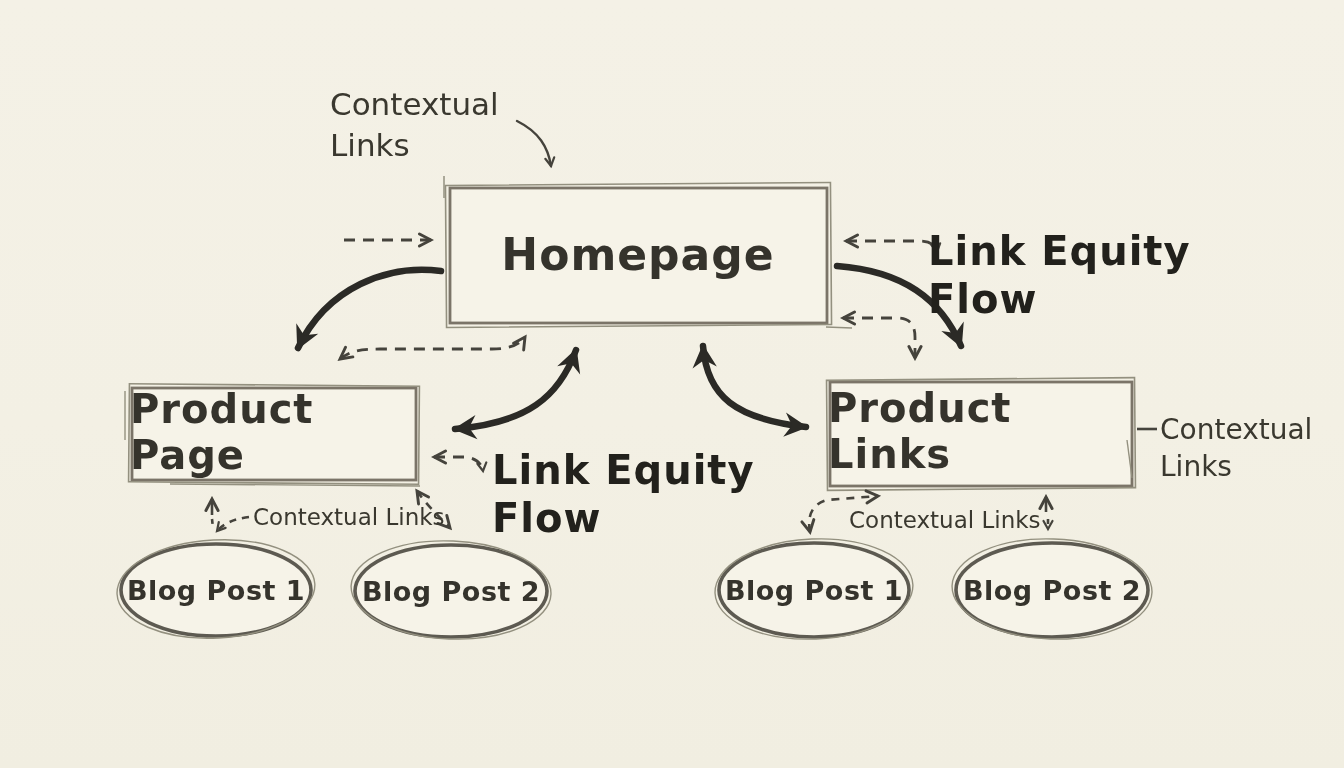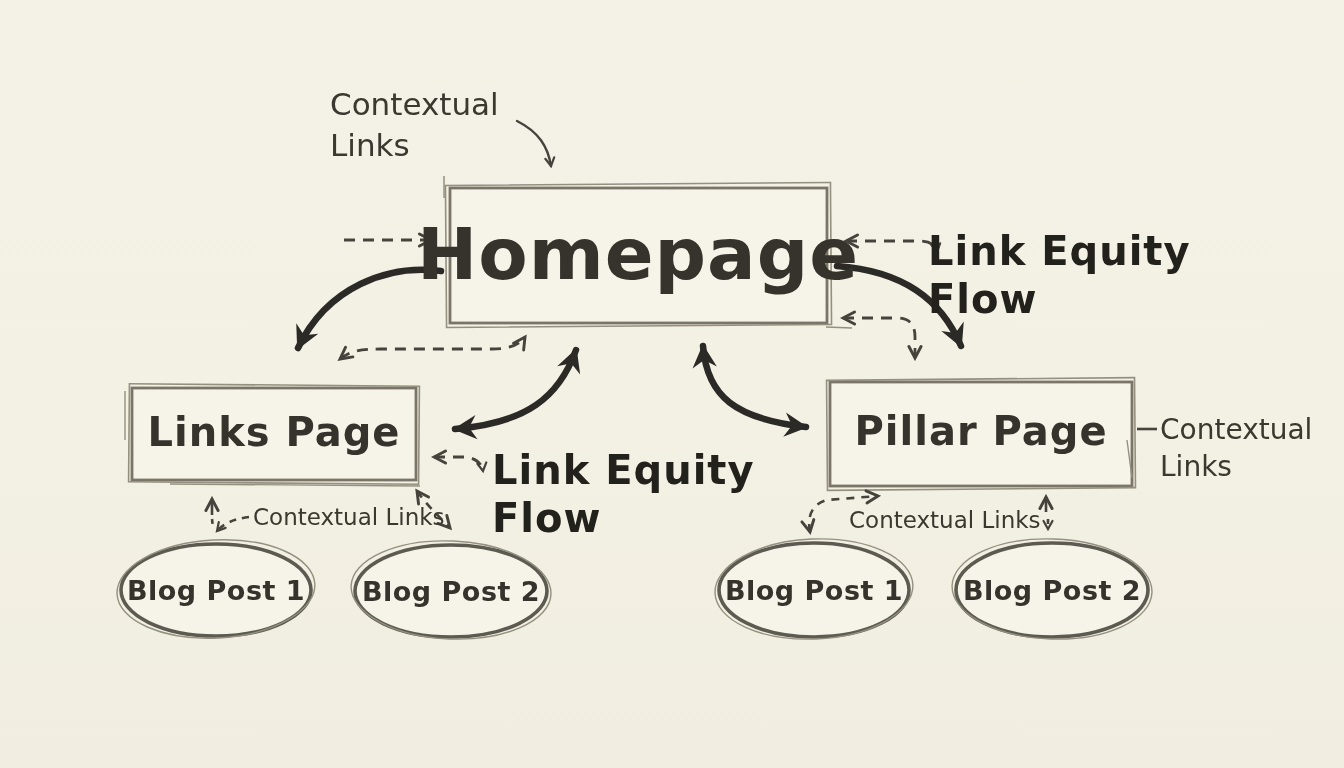--- a/index.html
+++ b/index.html
@@ -21,21 +21,21 @@
   .lbl.center { text-align: left; }
   .node-label {
     position: absolute;
     display: flex;
     align-items: center;
     justify-content: center;
     font-weight: bold;
     color: #35332c;
     letter-spacing: 1px;
   }
-  .homepage-label   { left: 448px; top: 186px; width: 380px; height: 136px; font-size: 72px; }
+  .homepage-label   { left: 448px; top: 186px; width: 380px; height: 136px; font-size: 44px; }
   .pillar-label     { left: 130px; top: 384px; width: 288px; height: 96px;  font-size: 40px; }
   .product-label    { left: 828px; top: 378px; width: 306px; height: 106px; font-size: 40px; }
   .blog-label       { font-size: 27px; letter-spacing: 0.5px; }
   .blog-l1 { left: 121px; top: 544px; width: 190px; height: 92px; }
   .blog-l2 { left: 355px; top: 545px; width: 192px; height: 92px; }
   .blog-r1 { left: 719px; top: 543px; width: 190px; height: 94px; }
   .blog-r2 { left: 956px; top: 543px; width: 192px; height: 94px; }
   .contextual-top      { left: 330px; top: 84px;  width: 196px; font-size: 31px; line-height: 41px; }
   .link-equity-right   { left: 928px; top: 227px; width: 258px; font-size: 40px; line-height: 48px; font-weight: bold; color: #22211c; letter-spacing: 1px; }
   .link-equity-center  { left: 492px; top: 446px; width: 240px; font-size: 40px; line-height: 48px; font-weight: bold; color: #22211c; letter-spacing: 1px; }
@@ -138,22 +138,22 @@
     <div>Links</div>
   </div>
 
   <div class="node-label homepage-label">Homepage</div>
 
   <div class="lbl center link-equity-right">
     <div>Link Equity</div>
     <div>Flow</div>
   </div>
 
-  <div class="node-label pillar-label">Links Page</div>
-  <div class="node-label product-label">Pillar Page</div>
+  <div class="node-label pillar-label">Product Page</div>
+  <div class="node-label product-label">Product Links</div>
 
   <div class="lbl center link-equity-center">
     <div>Link Equity</div>
     <div>Flow</div>
   </div>
 
   <div class="lbl contextual-left-small">Contextual Links</div>
   <div class="lbl contextual-right-small">Contextual Links</div>
 
   <div class="lbl center contextual-far-right">

